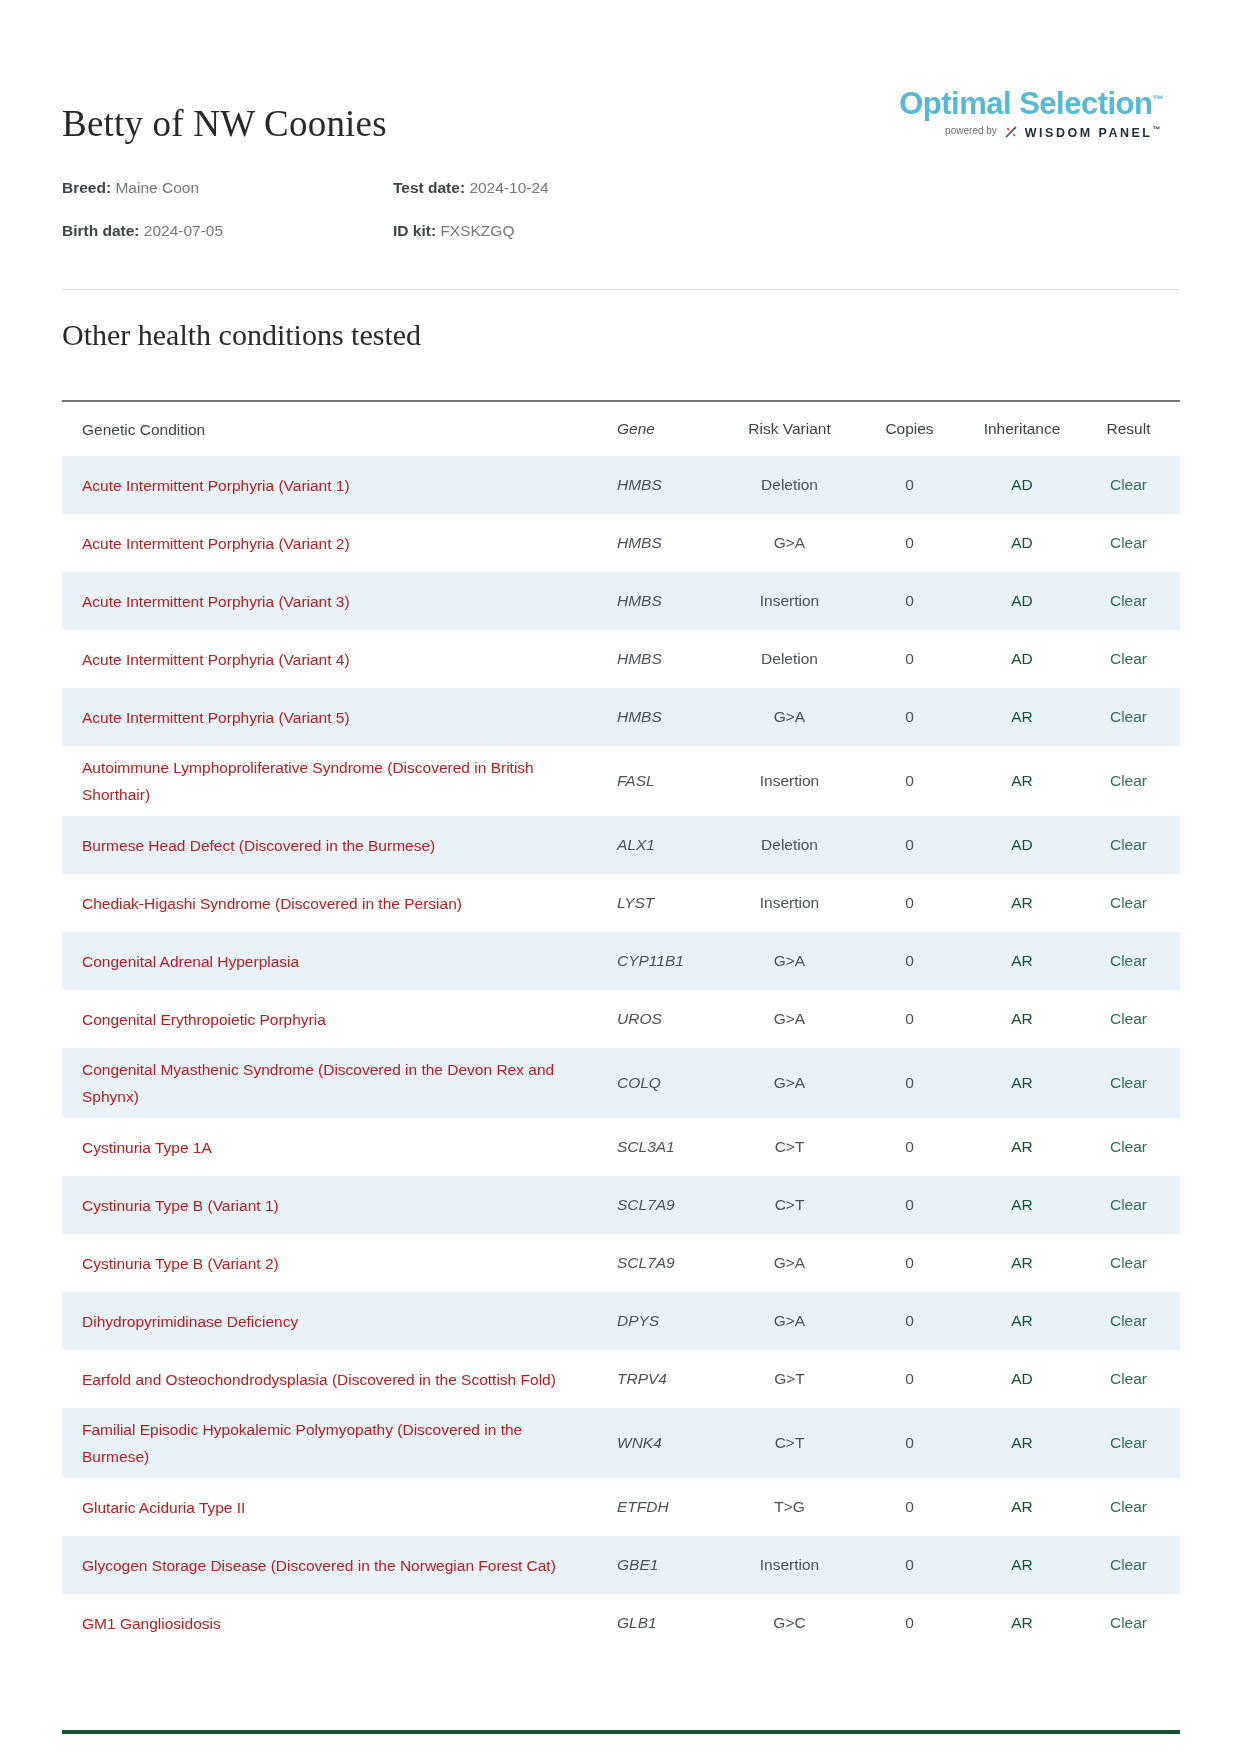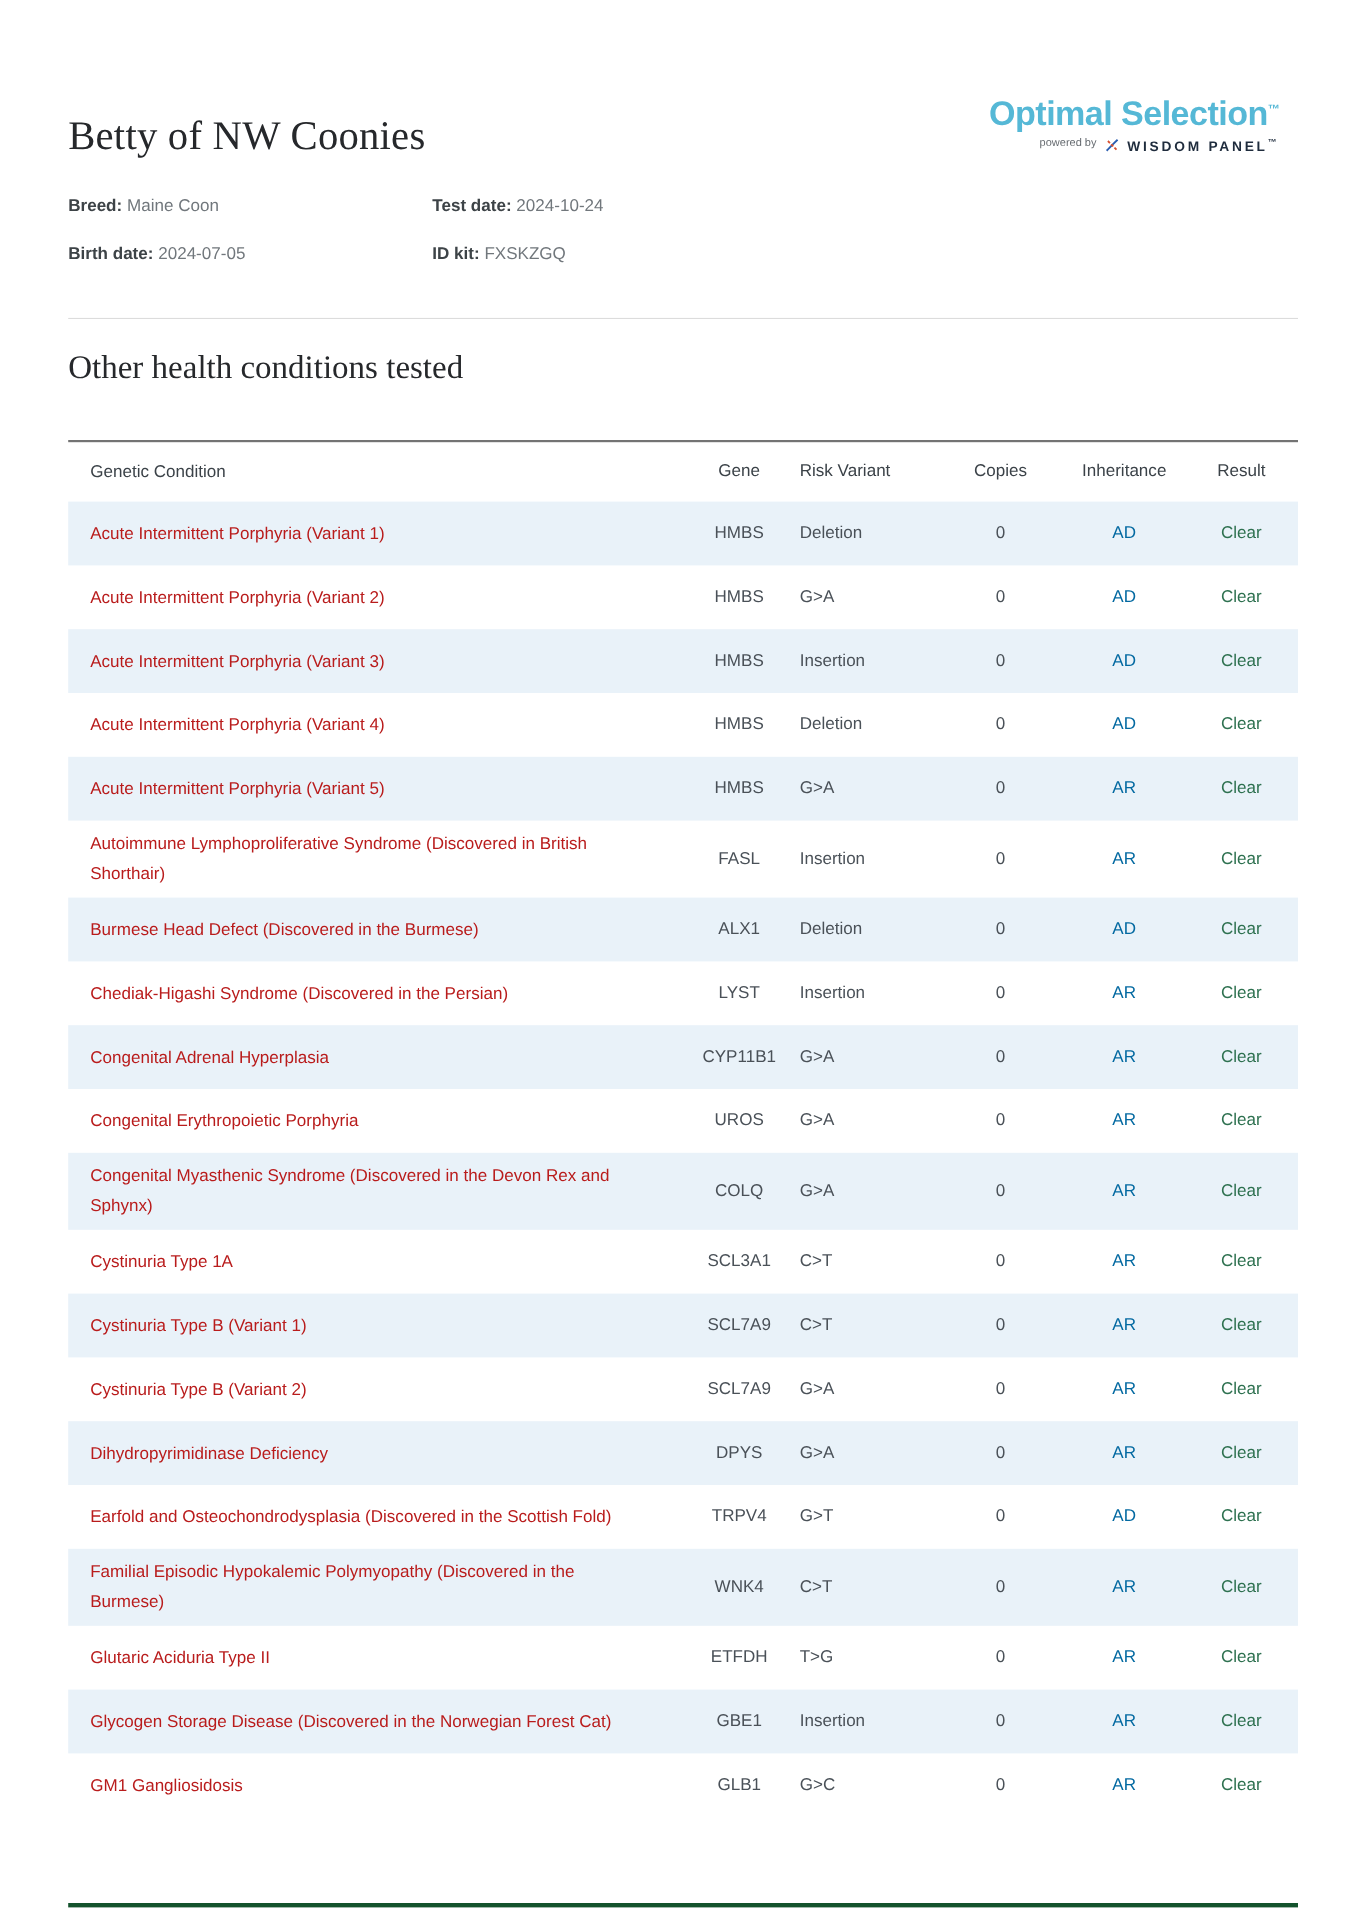--- a/index.html
+++ b/index.html
@@ -38,24 +38,24 @@
 
   
   .conditions-table{position:absolute;left:62px;top:356px;width:1118px;
                     border-top:2px solid #737373;}
   .thead{display:flex;align-items:center;height:54px;font-size:15.5px;color:#3b4248;}
   .row{display:flex;align-items:center;min-height:58px;padding:8px 0;font-size:15.5px;}
   .row.striped{background:var(--stripe-blue);}
   .cell-condition{width:555px;padding-left:20px;padding-right:40px;
                   font-weight:400;color:#b91c1c;line-height:27px;}
   .thead .cell-condition{font-weight:400;color:#3b4248;}
-  .cell-gene{width:110px;text-align:center;color:#4a5158;}
-  .cell-risk{width:125px;color:#4a5158;}
+  .cell-gene{width:110px;color:#4a5158;font-style:italic;}
+  .cell-risk{width:125px;text-align:center;color:#4a5158;}
   .cell-copies{width:115px;text-align:center;color:#4a5158;}
-  .cell-inherit{width:110px;text-align:center;color:#0369a1;}
+  .cell-inherit{width:110px;text-align:center;color:#14532d;}
   .cell-result{flex:1;text-align:center;color:#4a5158;}
   .thead .cell-gene,.thead .cell-risk,.thead .cell-copies,
   .thead .cell-inherit,.thead .cell-result{color:#3b4248;}
   .result-clear{color:var(--clear-green);}
 
   
   .footer{position:absolute;left:62px;right:62px;top:1686px;
           border-top:4px solid #14532d;padding-top:20px;
           display:flex;justify-content:space-between;
           font-family:"Liberation Serif",serif;font-size:15.5px;color:#9b9b9b;}

